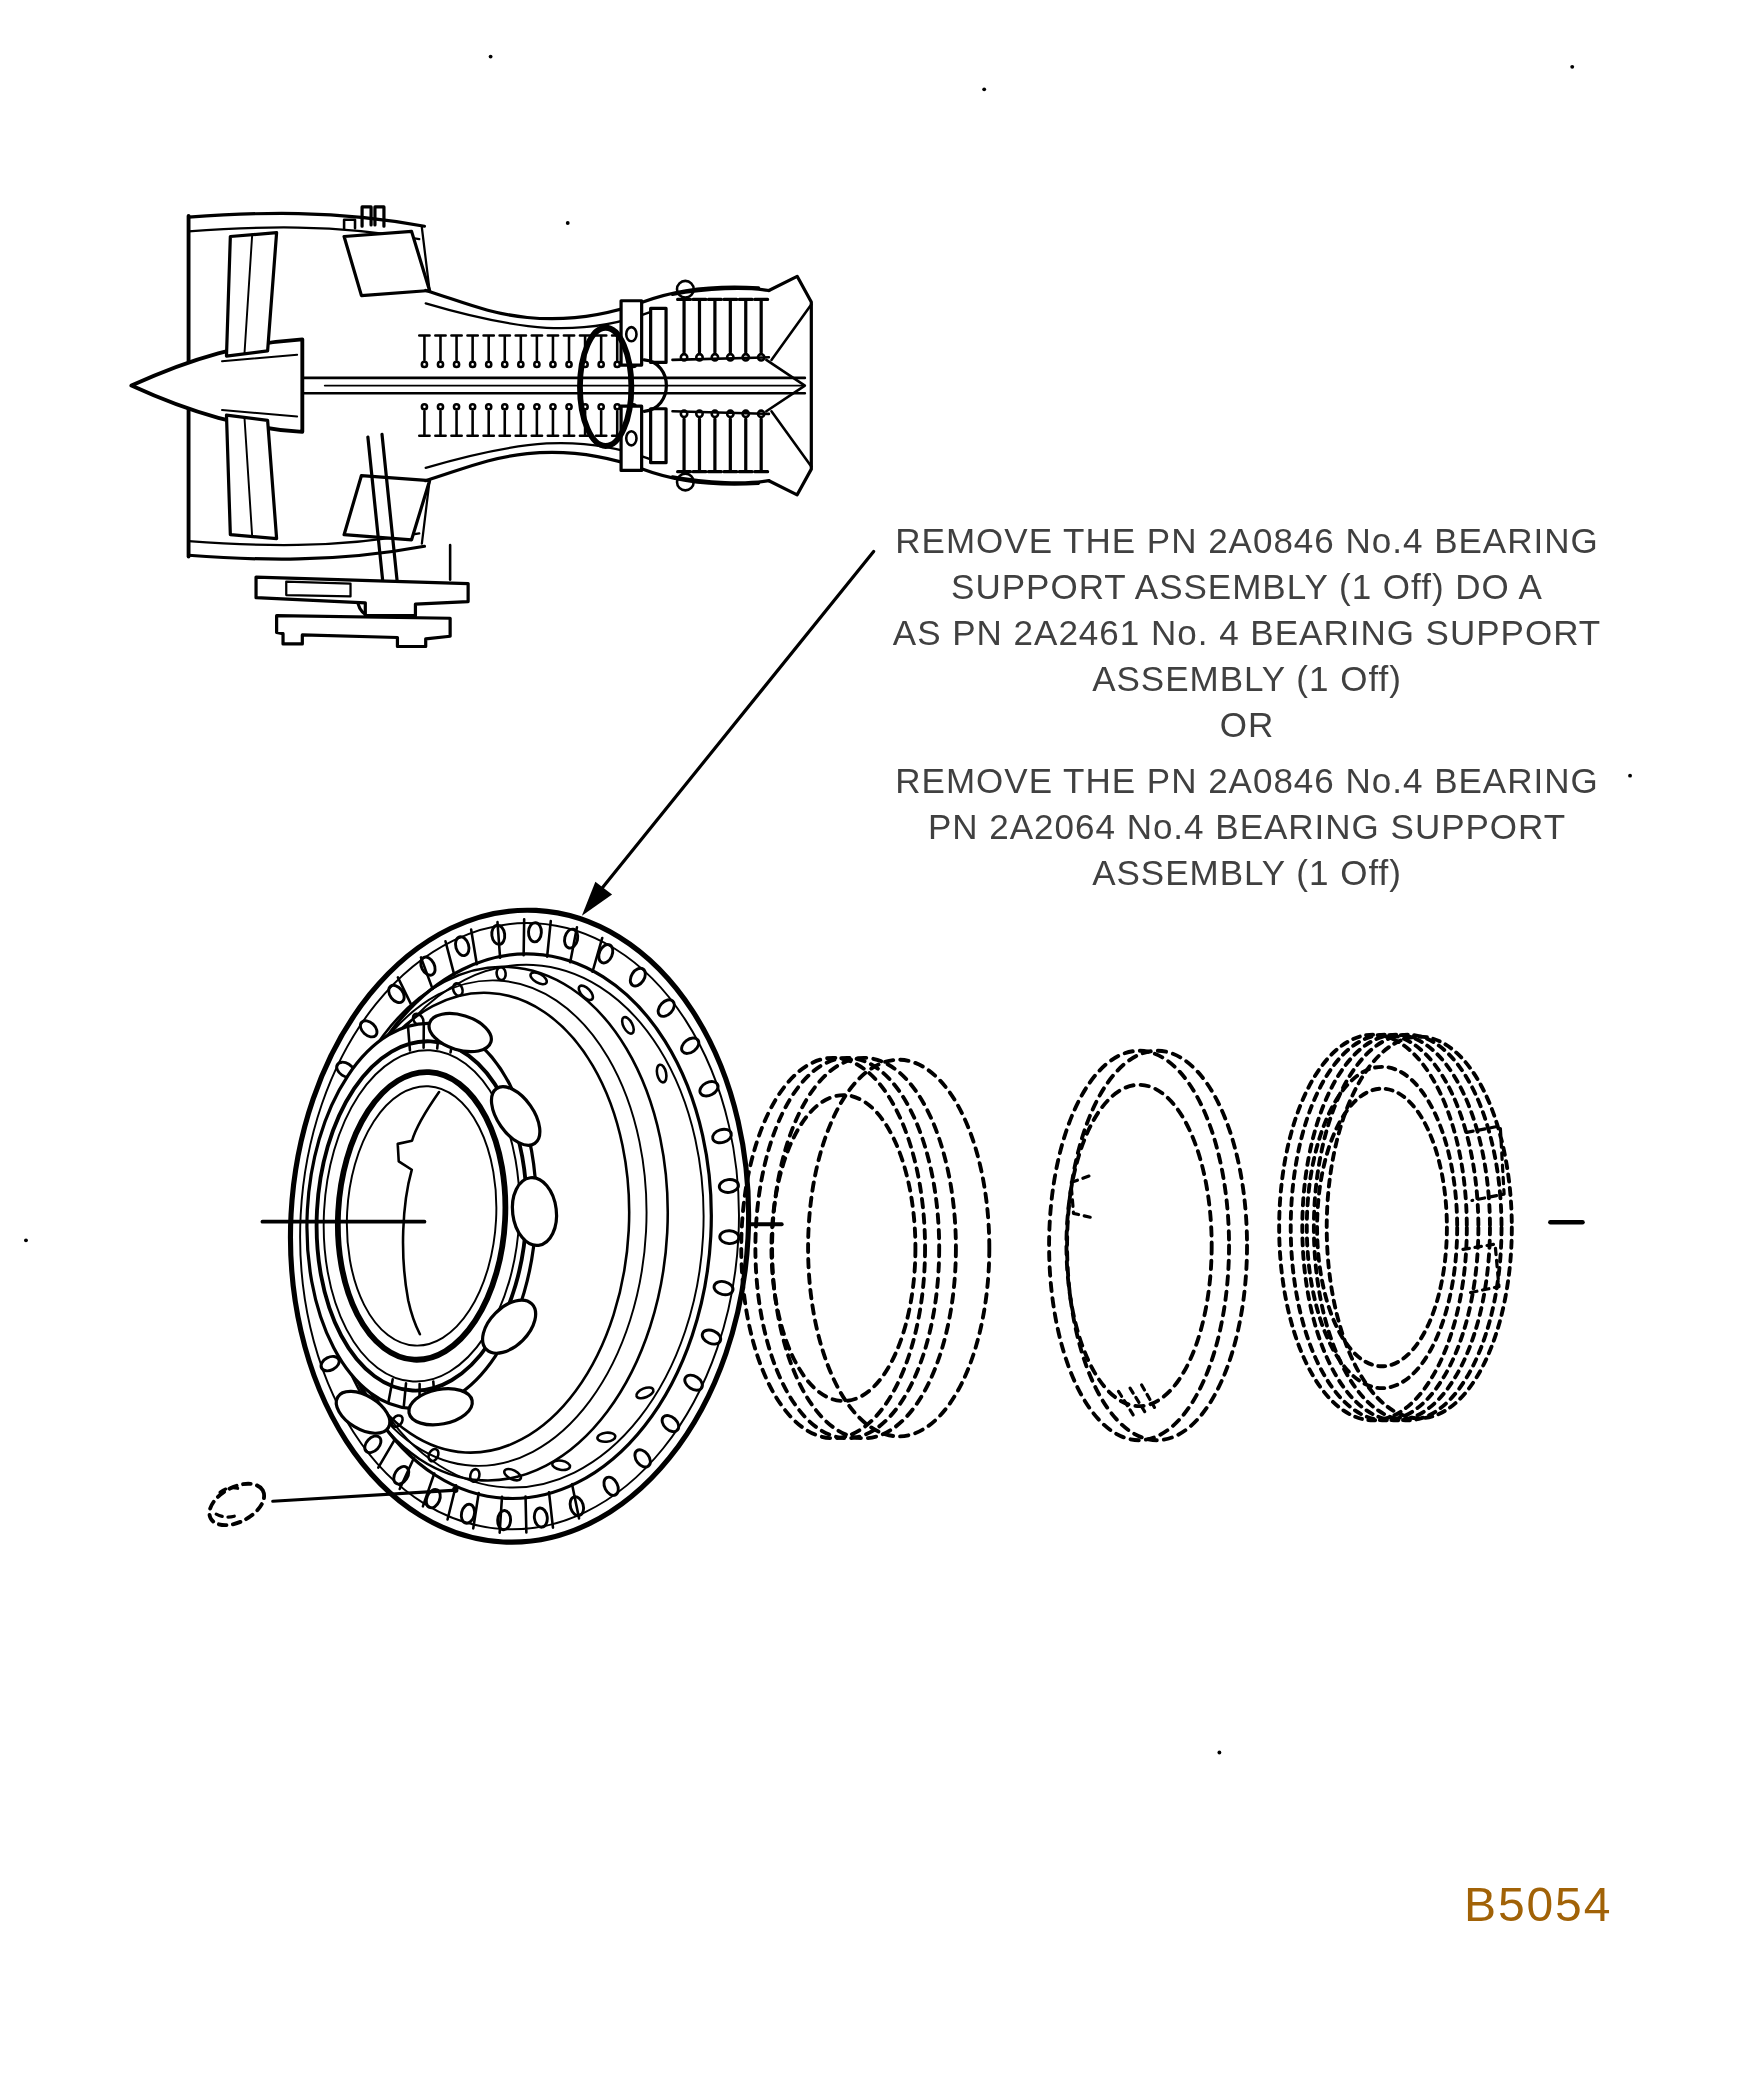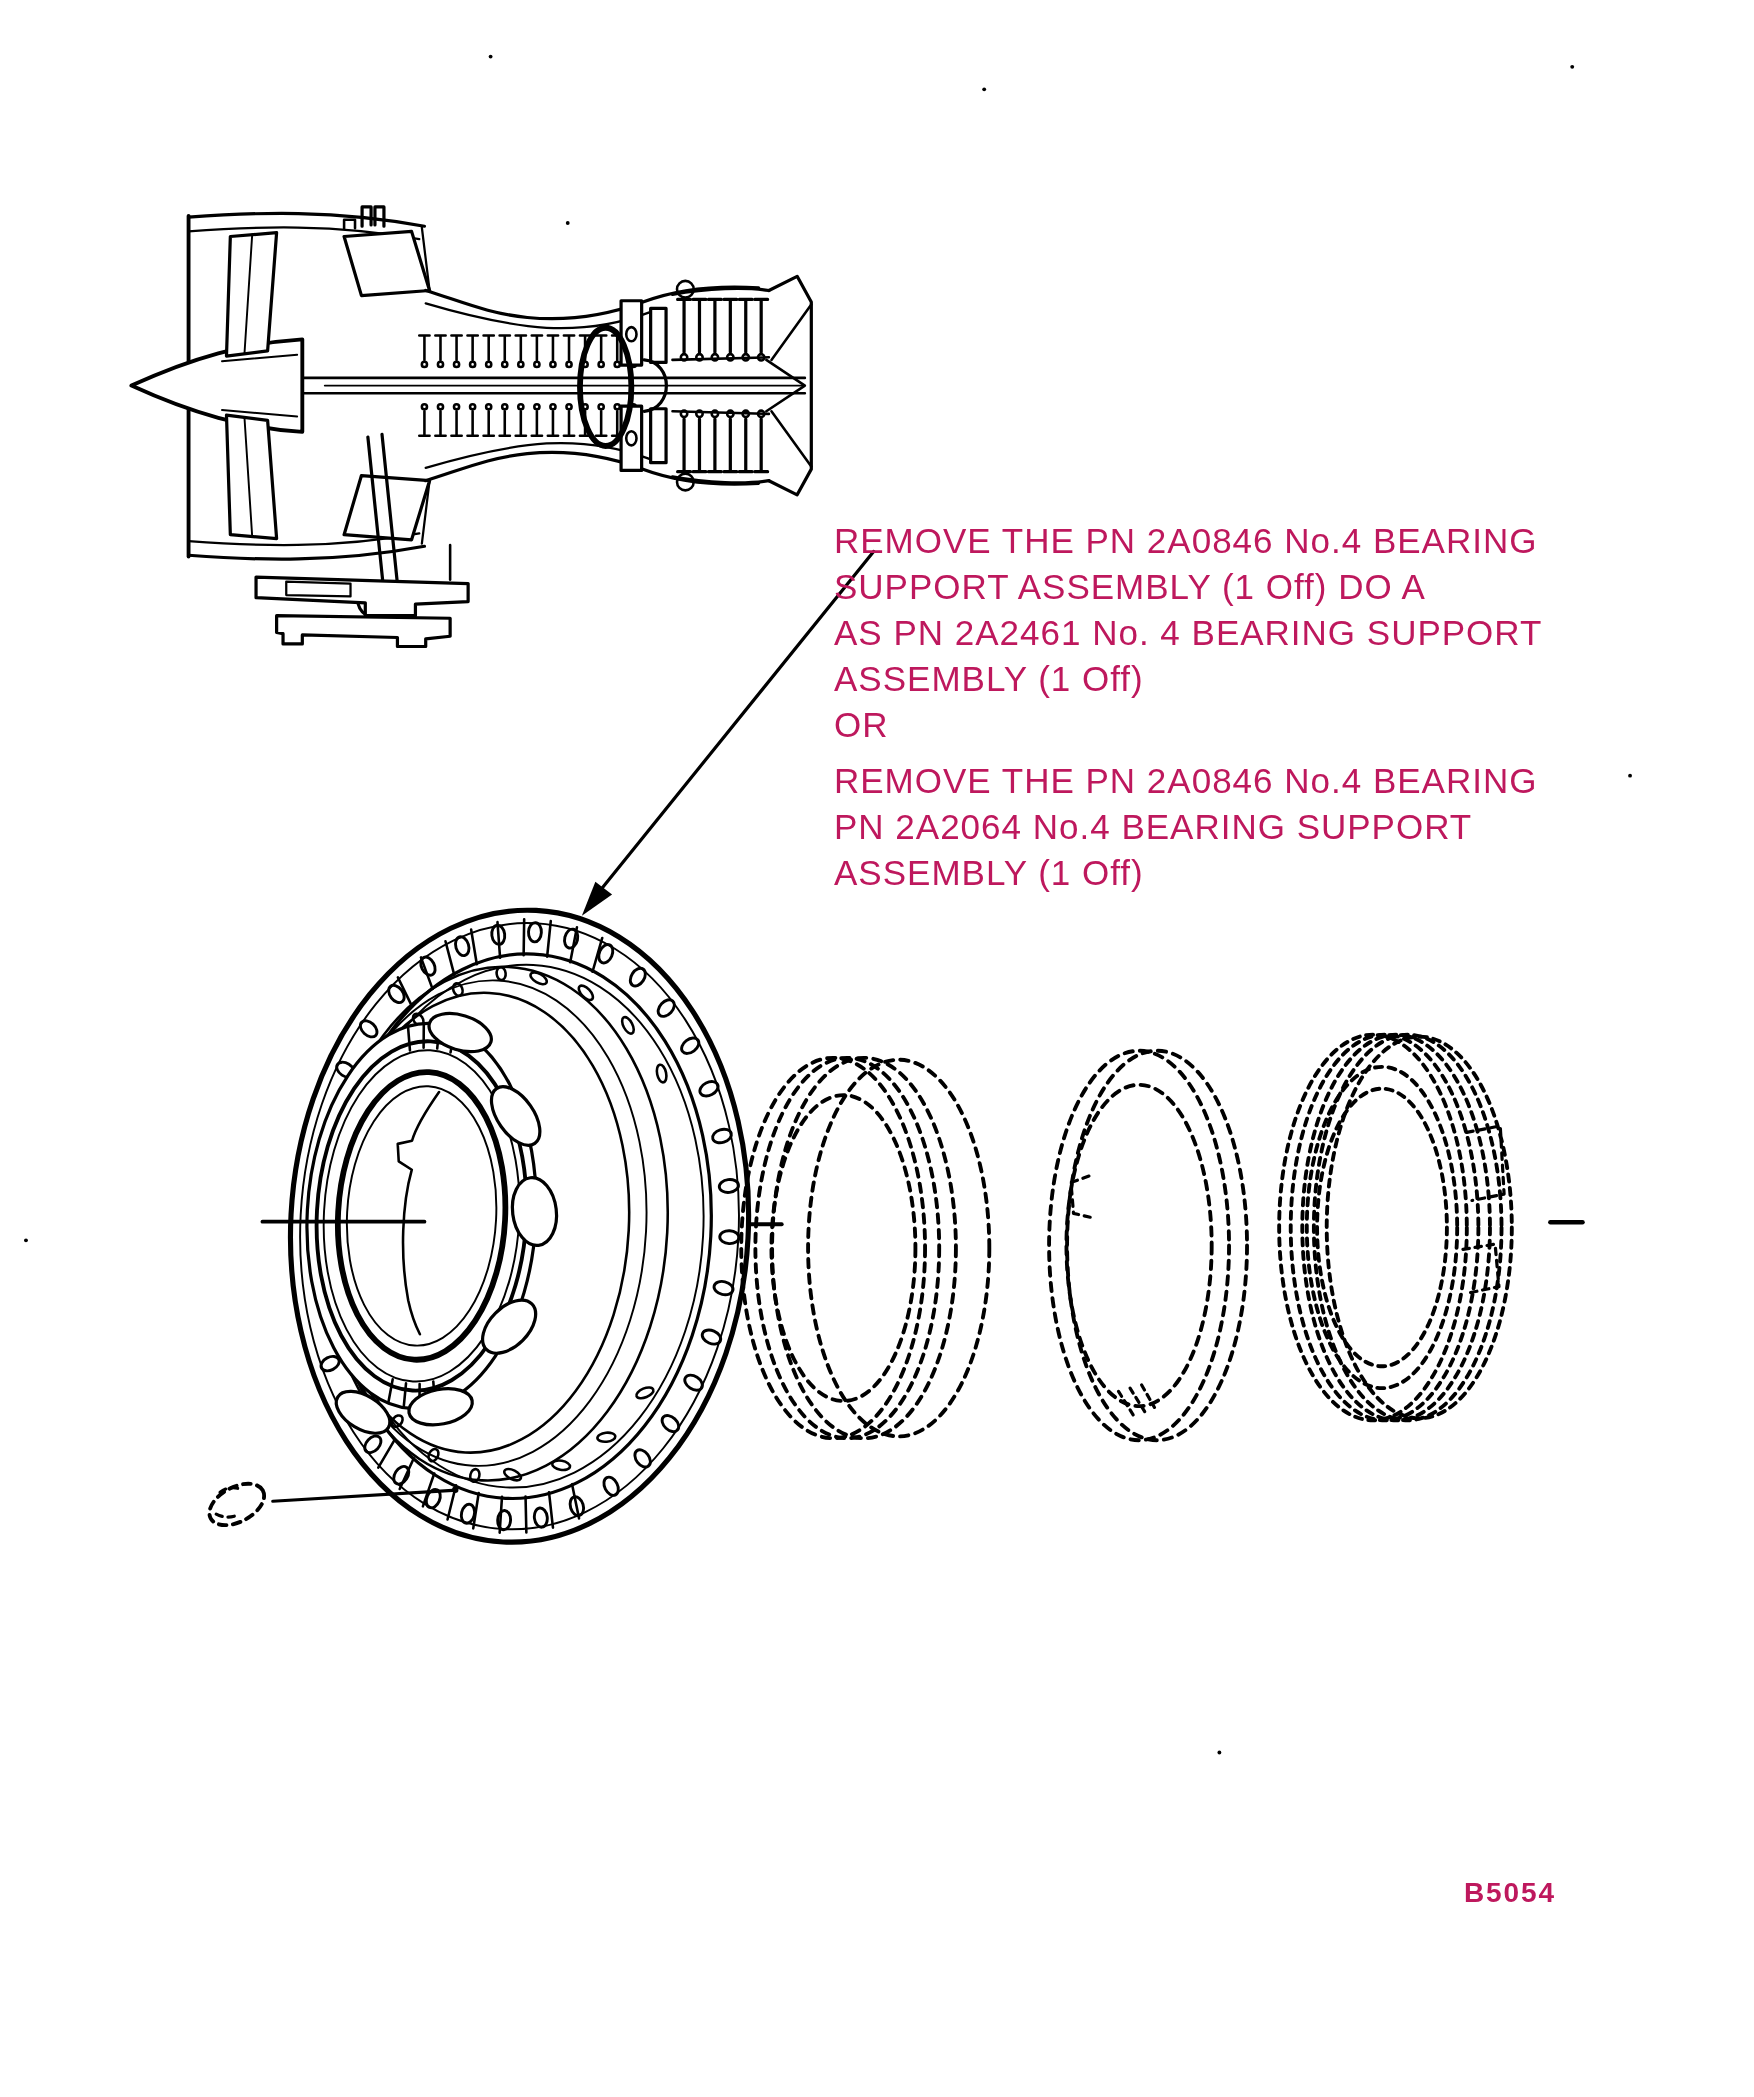--- a/index.html
+++ b/index.html
@@ -7,34 +7,35 @@
     position:relative;
     width:1755px;height:2097px;
     background:#ffffff;
     font-family:"Liberation Sans", sans-serif;
     overflow:hidden;
   }
   .artwork{position:absolute;left:0;top:0;width:1755px;height:2097px;}
   .note{
     position:absolute;
     left:834px;top:518px;width:826px;
+    text-align:center;
     font-size:35px;
     line-height:46px;
     letter-spacing:1px;
-    color:#be185d;
+    color:#404040;
     font-weight:400;
   }
   .note .gap-before{margin-top:10.3px;}
   .fig-code{
     position:absolute;
     left:1464px;top:1877px;
-    font-size:28px;
+    font-size:48px;
     letter-spacing:1.9px;
-    color:#be185d;
-    font-weight:700;
+    color:#a16207;
+    font-weight:400;
   }
 </style>
 </head>
 <body>
 
 <div class="page">
 
   <svg class="artwork" viewBox="0 0 2730 3263" stroke-linecap="round" stroke-linejoin="round">
 
     <g stroke="#000" fill="none" stroke-width="5">

